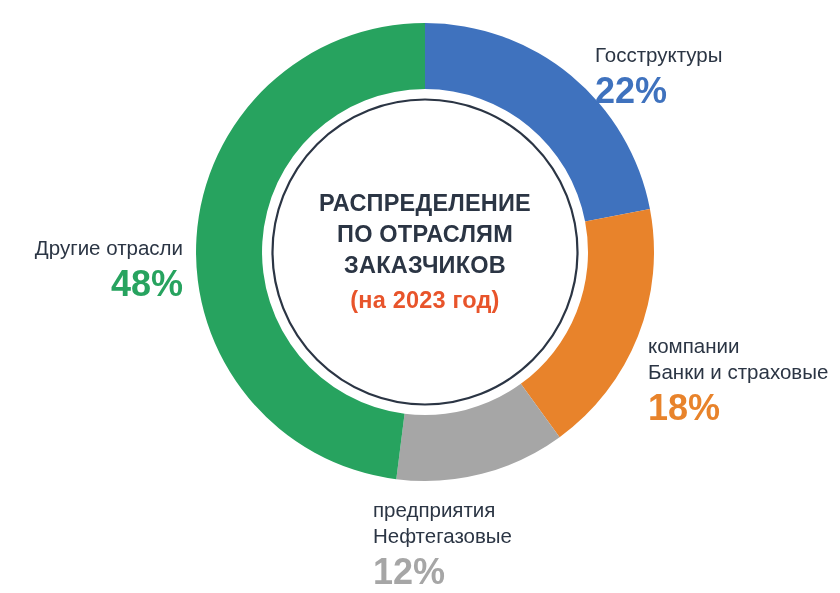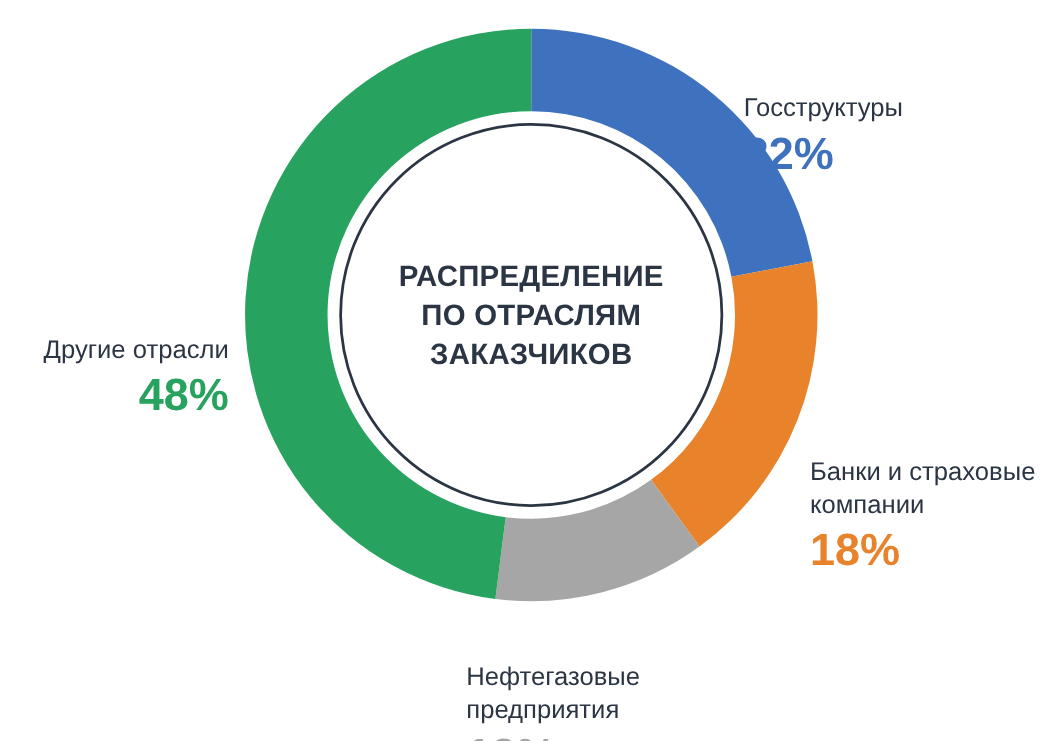--- a/index.html
+++ b/index.html
@@ -52,21 +52,20 @@
     line-height: 1.31;
     letter-spacing: 0.2px;
     color: #E8542B;
     margin-top: 5px;
     white-space: nowrap;
   }
 
   
   .callout {
     position: absolute;
-    margin-top: 32px;
   }
   .callout .cl-name {
     font-size: 20.5px;
     font-weight: normal;
     line-height: 1.26;
     color: #2B3544;
     white-space: nowrap;
   }
   .callout .cl-value {
     font-size: 36px;
@@ -105,36 +104,37 @@
       <path fill="#27A35F" d="M -28.70,227.19 A 229,229 0 0,1 -0.00,-229.00 L -0.00,-163.00 A 163,163 0 0,0 -20.43,161.71 Z"></path>
 
       <circle cx="0" cy="0" r="152.5" fill="none" stroke="#2B3544" stroke-width="2.2"></circle>
     </g>
   </svg>
 
   <div class="center-text">
     <div class="center-title">РАСПРЕДЕЛЕНИЕ</div>
     <div class="center-title">ПО ОТРАСЛЯМ</div>
     <div class="center-title">ЗАКАЗЧИКОВ</div>
+    <div class="center-subtitle">(на 2023 год)</div>
   </div>
 
   <div class="callout" id="callout-gov">
     <div class="cl-name">Госструктуры</div>
     <div class="cl-value">22%</div>
   </div>
 
   <div class="callout" id="callout-banks">
+    <div class="cl-name">компании</div>
     <div class="cl-name">Банки и страховые</div>
-    <div class="cl-name">компании</div>
     <div class="cl-value">18%</div>
   </div>
 
   <div class="callout" id="callout-oilgas">
+    <div class="cl-name">предприятия</div>
     <div class="cl-name">Нефтегазовые</div>
-    <div class="cl-name">предприятия</div>
     <div class="cl-value">12%</div>
   </div>
 
   <div class="callout" id="callout-other">
     <div class="cl-name">Другие отрасли</div>
     <div class="cl-value">48%</div>
   </div>
 
 </div>
 

